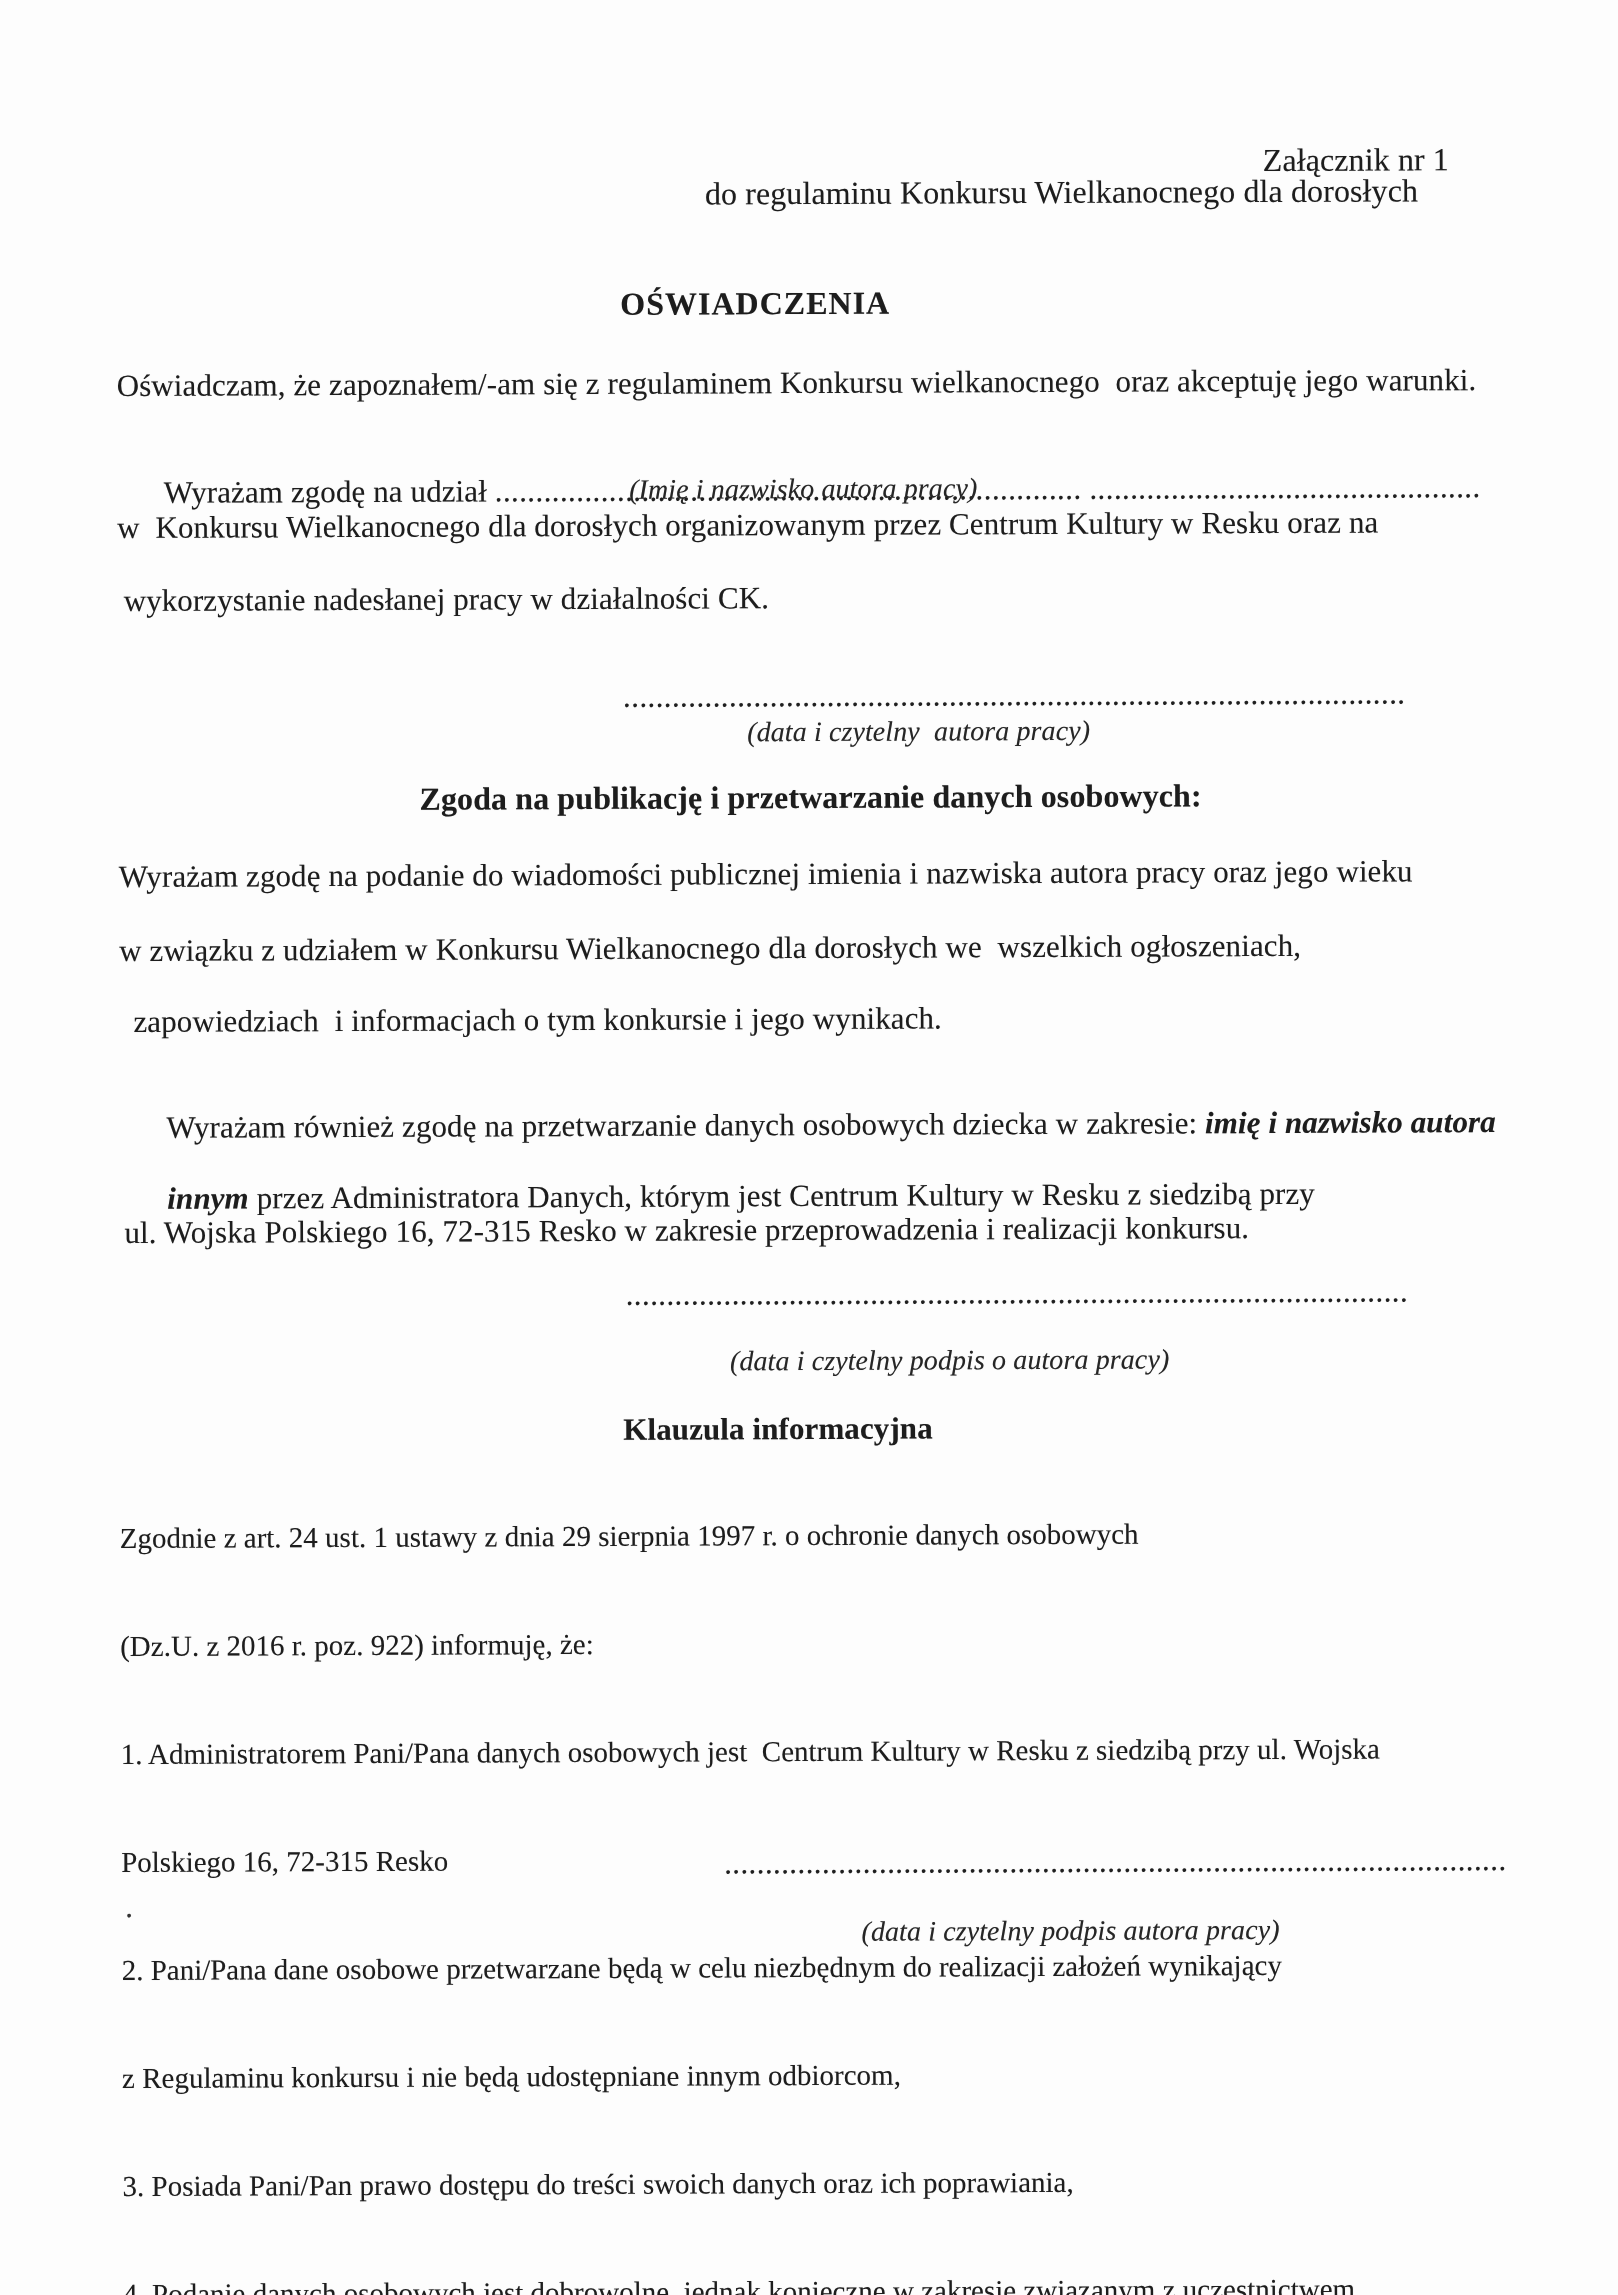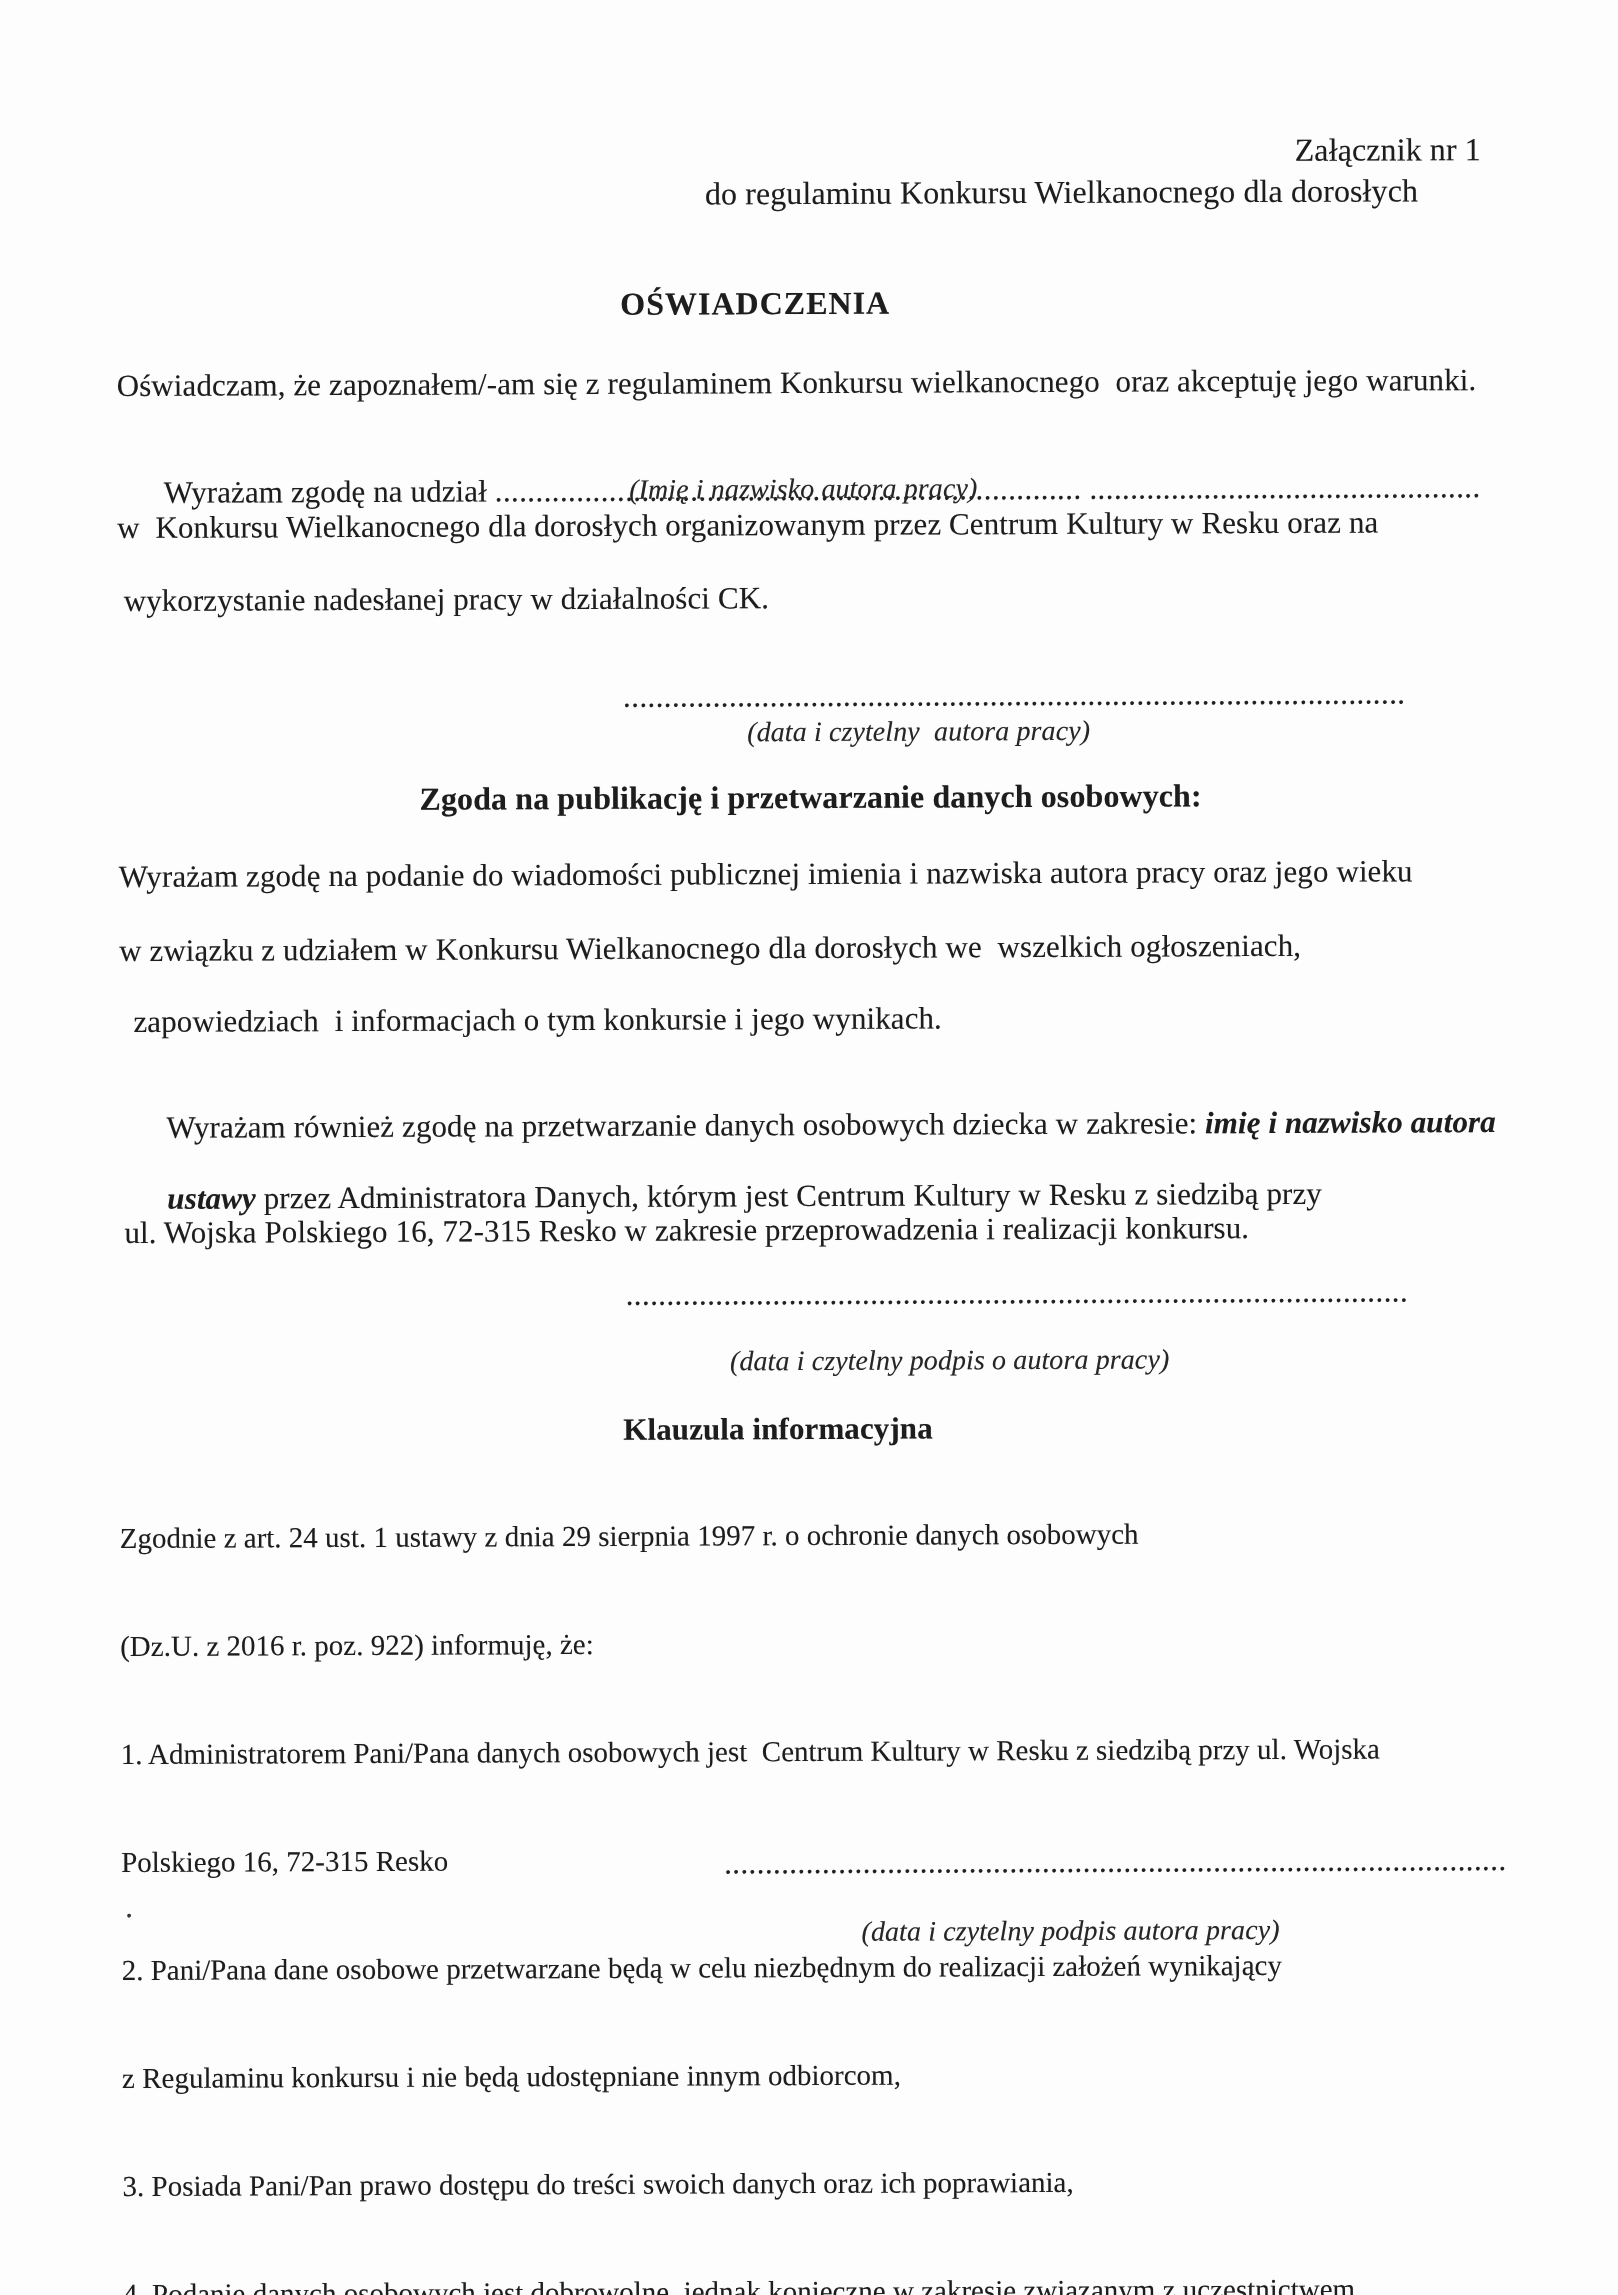--- a/index.html
+++ b/index.html
@@ -34,21 +34,21 @@
   .kblock   { position:absolute; font-size:29px; line-height:36px; white-space:pre; }
   .kblock .kline { white-space:pre; }
   .stray    { font-size:31px; color:#333; }
 </style>
 </head>
 <body>
 
 <div class="page">
   <div class="sheet">
 
-    <div class="line hdr" style="left:1267px; top:134px;margin-left:32px;">Załącznik nr 1</div>
+    <div class="line hdr" style="left:1267px; top:144px;">Załącznik nr 1</div>
     <div class="line hdr" style="left:709px; top:175px;">do regulaminu Konkursu Wielkanocnego dla dorosłych</div>
 
     <div class="line title" style="left:624px; top:285px;">OŚWIADCZENIA</div>
 
     <div class="line" style="left:120px; top:365px;">Oświadczam, że zapoznałem/-am się z regulaminem Konkursu wielkanocnego  oraz akceptuję jego warunki.</div>
 
     <div class="line" style="left:120px; top:436px;">
       <span>Wyrażam zgodę na udział </span><span class="dots">........................................................................</span><span> </span><span class="dots">................................................</span>
     </div>
 
@@ -68,21 +68,21 @@
 
     <div class="line" style="left:120px; top:930px;">w związku z udziałem w Konkursu Wielkanocnego dla dorosłych we  wszelkich ogłoszeniach,</div>
 
     <div class="line" style="left:134px; top:1001px;">zapowiedziach  i informacjach o tym konkursie i jego wynikach.</div>
 
     <div class="line" style="left:120px; top:1071px;">
       <span>Wyrażam również zgodę na przetwarzanie danych osobowych dziecka w zakresie: </span><span class="bi">imię i nazwisko autora</span>
     </div>
 
     <div class="line" style="left:120px; top:1142px;">
-      <span class="bi">ustawy</span><span> przez Administratora Danych, którym jest Centrum Kultury w Resku z siedzibą przy</span>
+      <span class="bi">innym</span><span> przez Administratora Danych, którym jest Centrum Kultury w Resku z siedzibą przy</span>
     </div>
 
     <div class="line" style="left:124px; top:1212px;">ul. Wojska Polskiego 16, 72-315 Resko w zakresie przeprowadzenia i realizacji konkursu.</div>
 
     <div class="line dots" style="left:625px; top:1276px;">................................................................................................</div>
 
     <div class="line caption" style="left:729px; top:1345px;">(data i czytelny podpis o autora pracy)</div>
 
     <div class="line kheading" style="left:622px; top:1411px;">Klauzula informacyjna</div>
 

